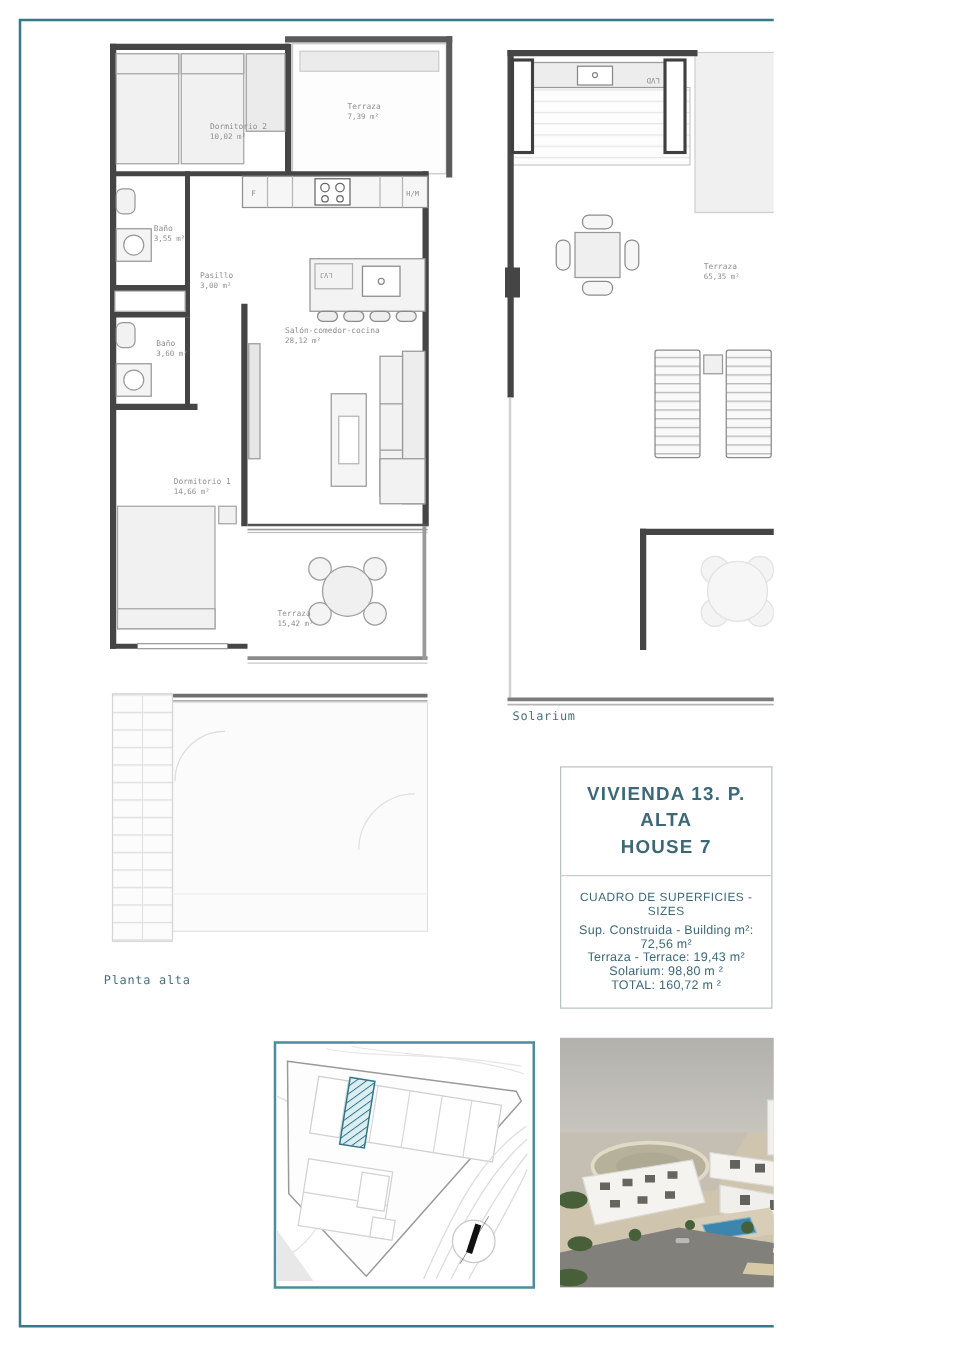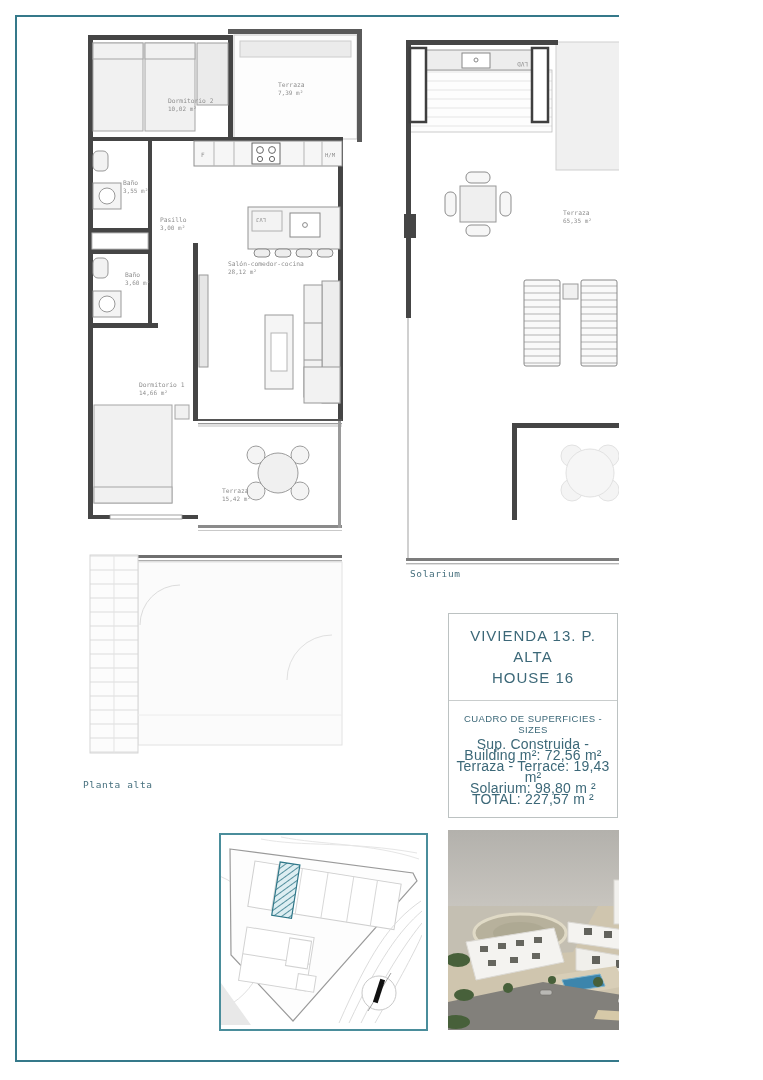--- a/index.html
+++ b/index.html
@@ -7,25 +7,25 @@
         font-family:"DejaVu Sans",sans-serif;}
   .frame{position:absolute;left:15px;top:15px;width:727px;height:1043px;
          border:2px solid #35798a;}
   svg text{font-family:"DejaVu Sans Mono",monospace;fill:#8f8f8f;}
   .plan-caption{position:absolute;color:#47707e;font-size:9.5px;letter-spacing:.6px;
                 font-family:"DejaVu Sans Mono",monospace;}
   .info-box{position:absolute;left:448px;top:613px;width:168px;background:#fff;
             border:1px solid #bcc2c2;color:#3c6878;text-align:center;}
   .info-title{padding:11px 2px 12px;border-bottom:1px solid #c9cdcd;}
   .info-title div{font-size:15px;letter-spacing:1px;line-height:21px;
-                  font-family:"Liberation Sans",sans-serif;font-weight:400;}
+                  font-family:"Liberation Sans",sans-serif;font-weight:700;}
   .info-table{padding:12px 2px 12px;}
   .info-heading{font-size:9.5px;letter-spacing:.4px;margin-bottom:4px;
                 font-family:"Liberation Sans",sans-serif;}
-  .info-row{font-size:14px;line-height:11px;letter-spacing:.2px;
+  .info-row{font-size:10px;line-height:11px;letter-spacing:.2px;
             font-family:"Liberation Sans",sans-serif;}
   .site-box{position:absolute;left:219px;top:833px;width:205px;height:194px;
             border:2px solid #4a8d9b;background:#fff;}
   .render-box{position:absolute;left:448px;top:830px;width:290px;height:200px;}
 </style>
 </head>
 <body>
 
 <div class="page">
   <div class="frame"></div>
@@ -251,28 +251,28 @@
     <text x="163" y="187" font-size="6.3">Terraza</text>
     <text x="163" y="195" font-size="6">65,35 m²</text>
   </svg>
 
   <div class="plan-caption" style="left:410px;top:568px">Solarium</div>
   <div class="plan-caption" style="left:83px;top:779px">Planta alta</div>
 
   <div class="info-box">
     <div class="info-title">
       <div>VIVIENDA 13. P. ALTA</div>
-      <div>HOUSE 16</div>
+      <div>HOUSE 7</div>
     </div>
     <div class="info-table">
       <div class="info-heading">CUADRO DE SUPERFICIES  - SIZES</div>
       <div class="info-row">Sup. Construida  - Building m²: 72,56 m²</div>
       <div class="info-row">Terraza - Terrace: 19,43 m²</div>
       <div class="info-row">Solarium: 98,80 m ²</div>
-      <div class="info-row">TOTAL:  227,57 m ²</div>
+      <div class="info-row">TOTAL:  160,72 m ²</div>
     </div>
   </div>
 
   <div class="site-box">
     <svg width="201" height="190" viewBox="0 0 201 190">
       <defs>
         <pattern id="tealHatch" width="5" height="5" patternUnits="userSpaceOnUse" patternTransform="rotate(45)">
           <rect width="5" height="5" fill="#ddeef2"></rect>
             <line x1="0" y1="0" x2="0" y2="5" stroke="#2f7788" stroke-width="1.6"></line>
         </pattern>

